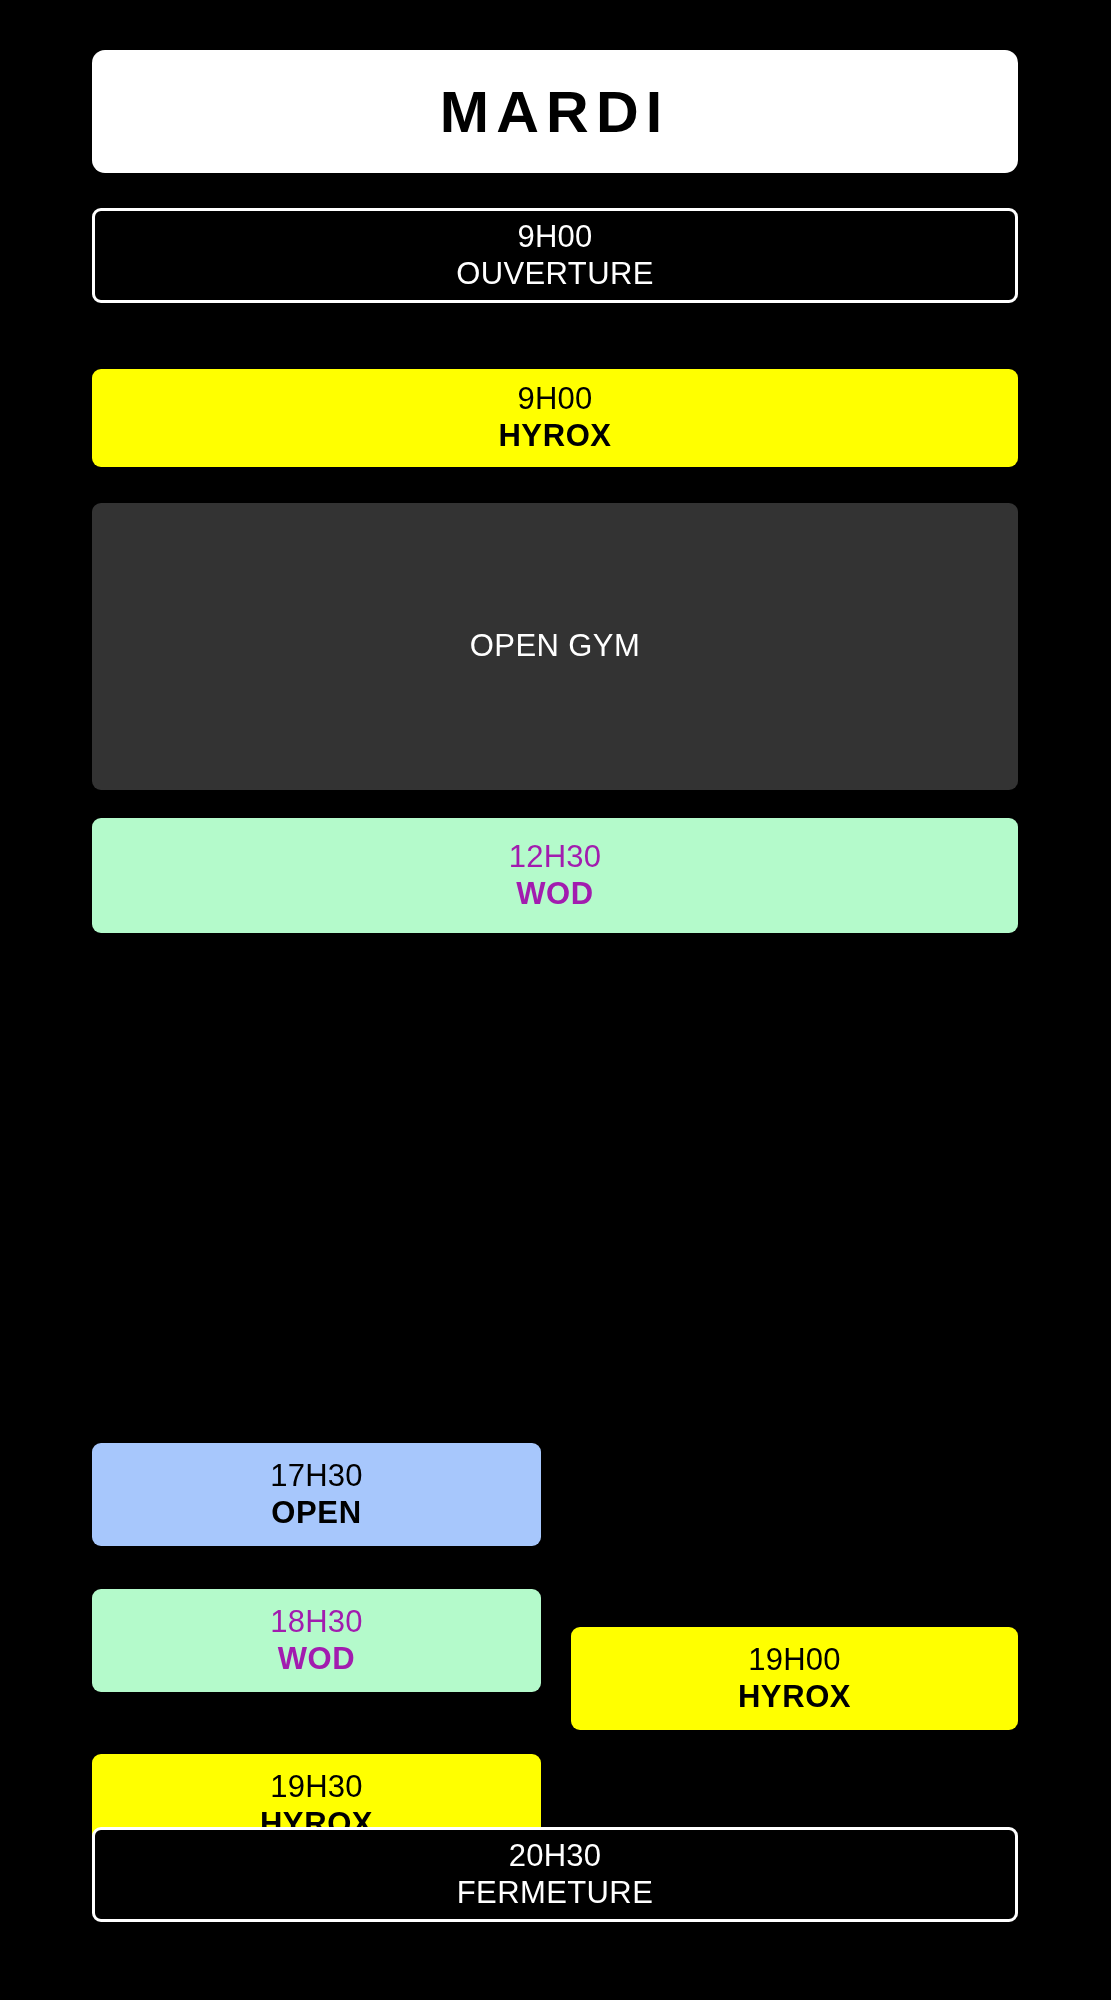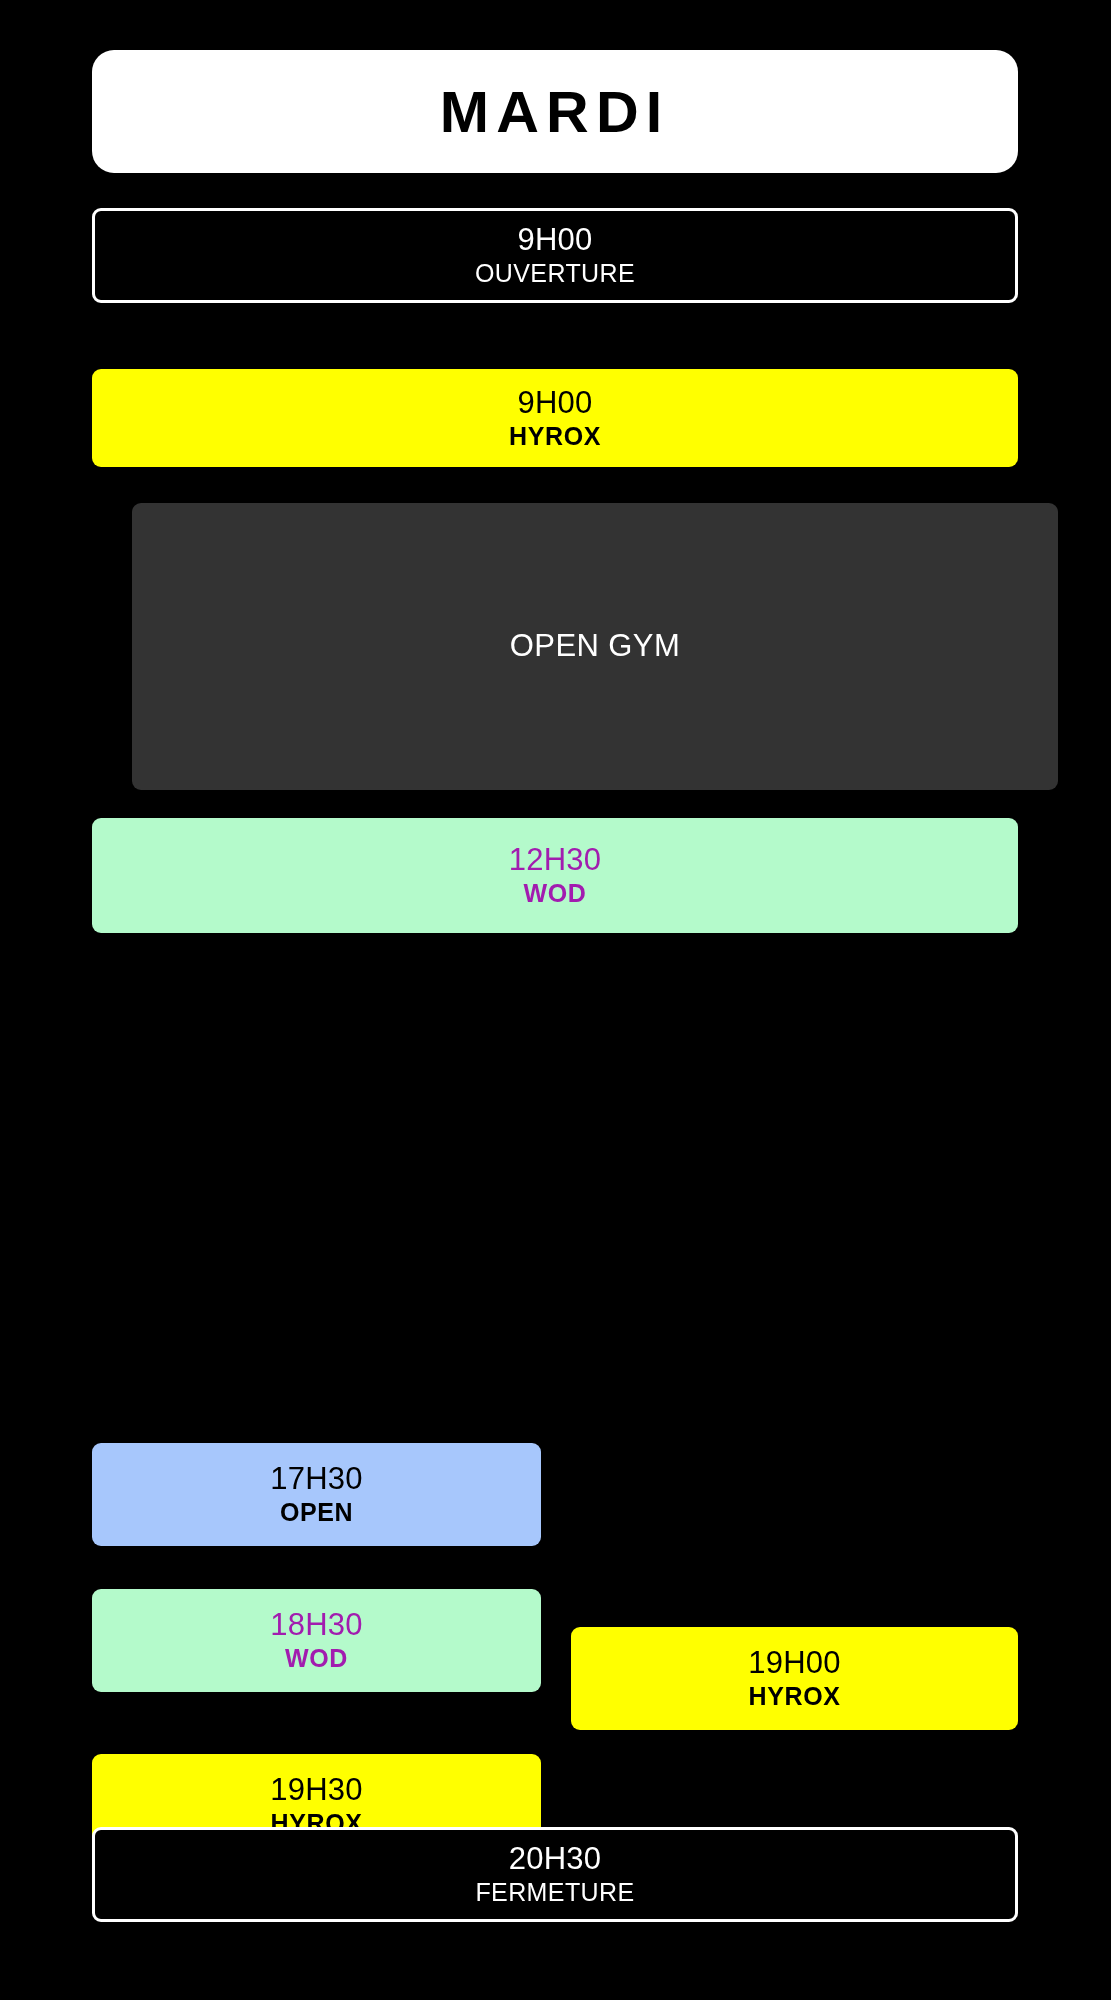--- a/index.html
+++ b/index.html
@@ -25,21 +25,21 @@
   }
 
   
   .day-header {
     position: absolute;
     left: 92px;
     top: 50px;
     width: 926px;
     height: 123px;
     background: #ffffff;
-    border-radius: 22px;
+    border-radius: 13px;
     display: flex;
     align-items: center;
     justify-content: center;
     box-sizing: border-box;
   }
   .day-header-title {
     color: #000000;
     font-size: 58px;
     font-weight: 700;
     letter-spacing: 7px;
@@ -59,21 +59,21 @@
     justify-content: center;
     text-align: right;
   }
   .card .time {
     font-size: 31px;
     font-weight: 400;
     line-height: 1.18;
     letter-spacing: 0.2px;
   }
   .card .activity {
-    font-size: 25px;
+    font-size: 31px;
     font-weight: 700;
     line-height: 1.18;
     letter-spacing: 0.6px;
   }
   .card .activity.plain {
     font-weight: 400;
     letter-spacing: 0.4px;
   }
 
   
@@ -106,21 +106,21 @@
   <div class="card outline" style="left:92px; top:208px; width:926px; height:95px;">
     <div class="time">9H00</div>
     <div class="activity plain">OUVERTURE</div>
   </div>
 
   <div class="card yellow" style="left:92px; top:369px; width:926px; height:98px;">
     <div class="time">9H00</div>
     <div class="activity">HYROX</div>
   </div>
 
-  <div class="card gray" style="left:92px; top:503px; width:926px; height:287px;margin-left:40px;">
+  <div class="card gray" style="left:92px; top:503px; width:926px; height:287px;">
     <div class="activity plain">OPEN GYM</div>
   </div>
 
   <div class="card mint" style="left:92px; top:818px; width:926px; height:115px;">
     <div class="time">12H30</div>
     <div class="activity">WOD</div>
   </div>
 
   <div class="card blue" style="left:92px; top:1443px; width:449px; height:103px;">
     <div class="time">17H30</div>

